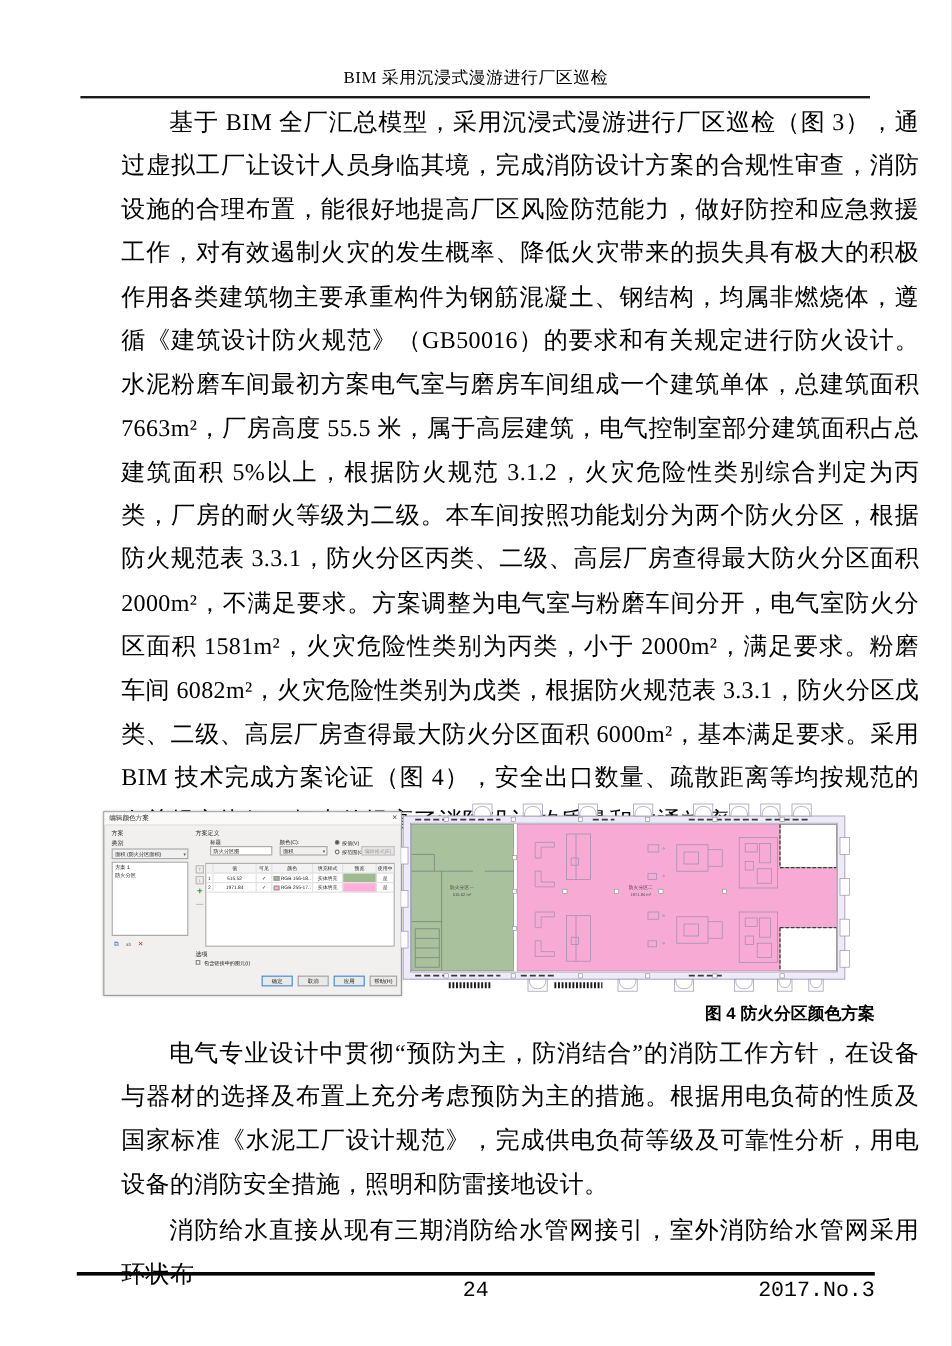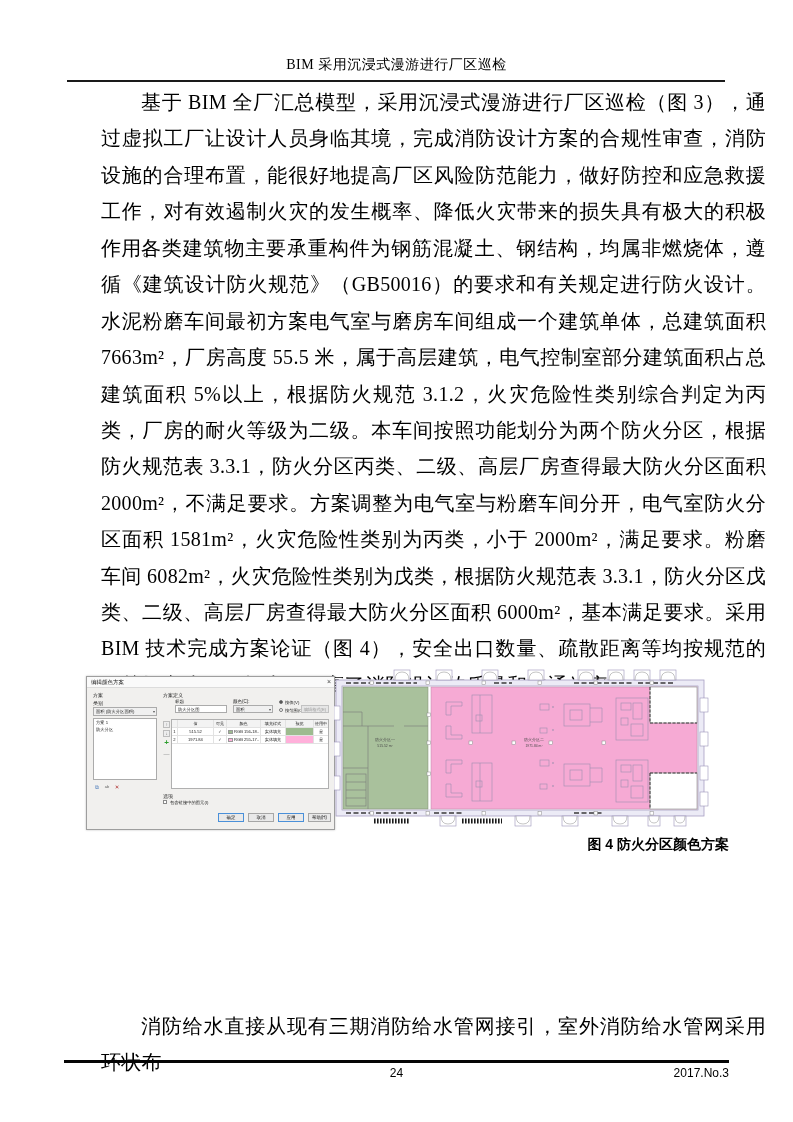--- a/index.html
+++ b/index.html
@@ -12,21 +12,21 @@
   
   .para{position:absolute;left:64px;width:665px;font-size:20px;line-height:36.4px;
         text-align:justify;text-indent:2em;letter-spacing:.3px;margin-left:37px;}
   #p1{top:84px;} #p2{top:230px;} #p3{top:860px;} #p4{top:1008px;}
   
   #figure{position:absolute;top:668px;left:85px;width:626px;height:164px;}
   #caption{position:absolute;top:836px;left:64px;width:665px;text-align:right;
         font-family:"Liberation Sans",sans-serif;font-weight:bold;font-size:14px;}
   
   #footer-rule{position:absolute;top:1060px;left:64px;width:665px;height:3px;background:#050505;}
-  .foot-txt{position:absolute;top:1066px;font-family:Liberation Sans, sans-serif;font-size:12px;}
+  .foot-txt{position:absolute;top:1066px;font-family:Liberation Mono, monospace;font-size:18px;}
   #footer-page{left:64px;width:665px;text-align:center;}
   #footer-issue{right:64px;}
   
   #dlg{position:absolute;left:1px;top:8px;width:247px;height:152px;background:#f1f0ee;
        border:1px solid #9e9e9e;font-family:"Liberation Sans",sans-serif;color:#222;
        box-shadow:0 0 2px rgba(0,0,0,.25);}
   #dlg *{box-sizing:border-box;}
   .dlg-title{position:absolute;left:0;top:0;right:0;height:11px;background:#fafafa;
        border-bottom:1px solid #dcdcdc;font-size:5.5px;line-height:11px;padding-left:4px;}
   .dlg-close{position:absolute;right:3px;top:0;font-size:7px;line-height:10px;color:#444;}
@@ -318,19 +318,20 @@
         <text x="51" y="73" font-size="4">防火分区一</text>
         <text x="51" y="78.5" font-size="3.4">515.52 m²</text>
         <text x="200" y="73" font-size="4">防火分区二</text>
         <text x="200" y="78.5" font-size="3.4">1971.84 m²</text>
       </g>
     </svg>
   </div>
 
   <div id="caption">图 4 防火分区颜色方案</div>
 
+  <div id="p3" class="para">电气专业设计中贯彻“预防为主，防消结合”的消防工作方针，在设备与器材的选择及布置上充分考虑预防为主的措施。根据用电负荷的性质及国家标准《水泥工厂设计规范》，完成供电负荷等级及可靠性分析，用电设备的消防安全措施，照明和防雷接地设计。</div>
   <div id="p4" class="para">消防给水直接从现有三期消防给水管网接引，室外消防给水管网采用环状布</div>
 
   <div id="footer-rule"></div>
   <div id="footer-page" class="foot-txt">24</div>
   <div id="footer-issue" class="foot-txt">2017.No.3</div>
 
 </div>
 
 </body></html>

